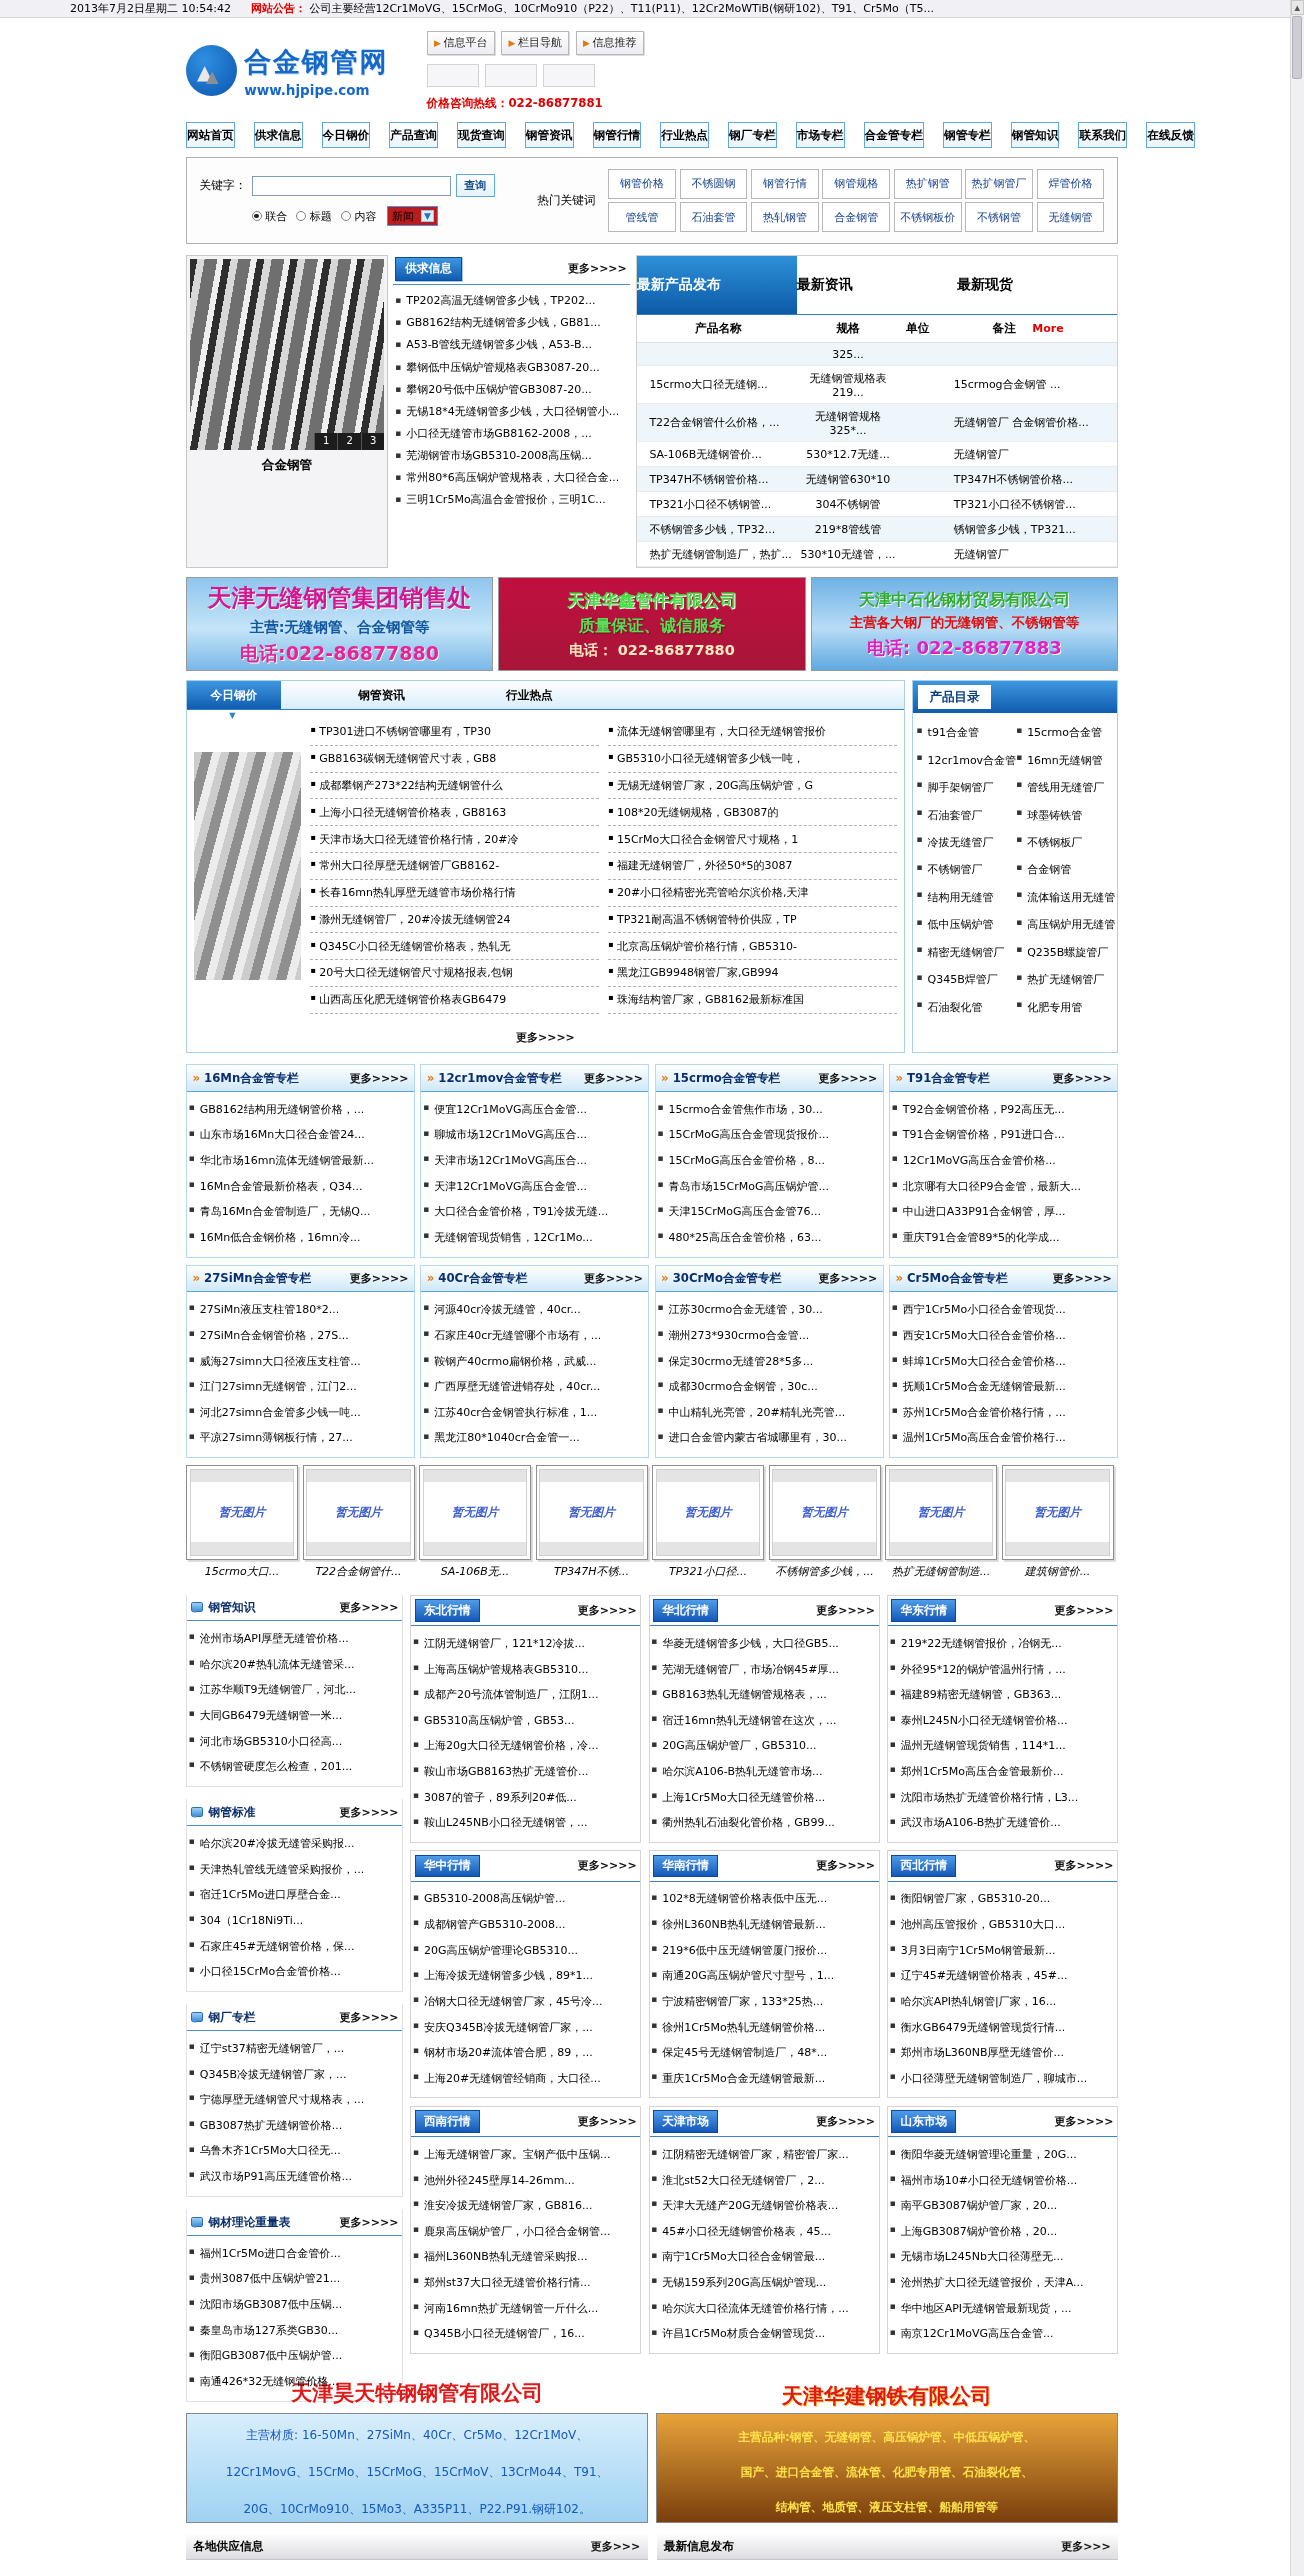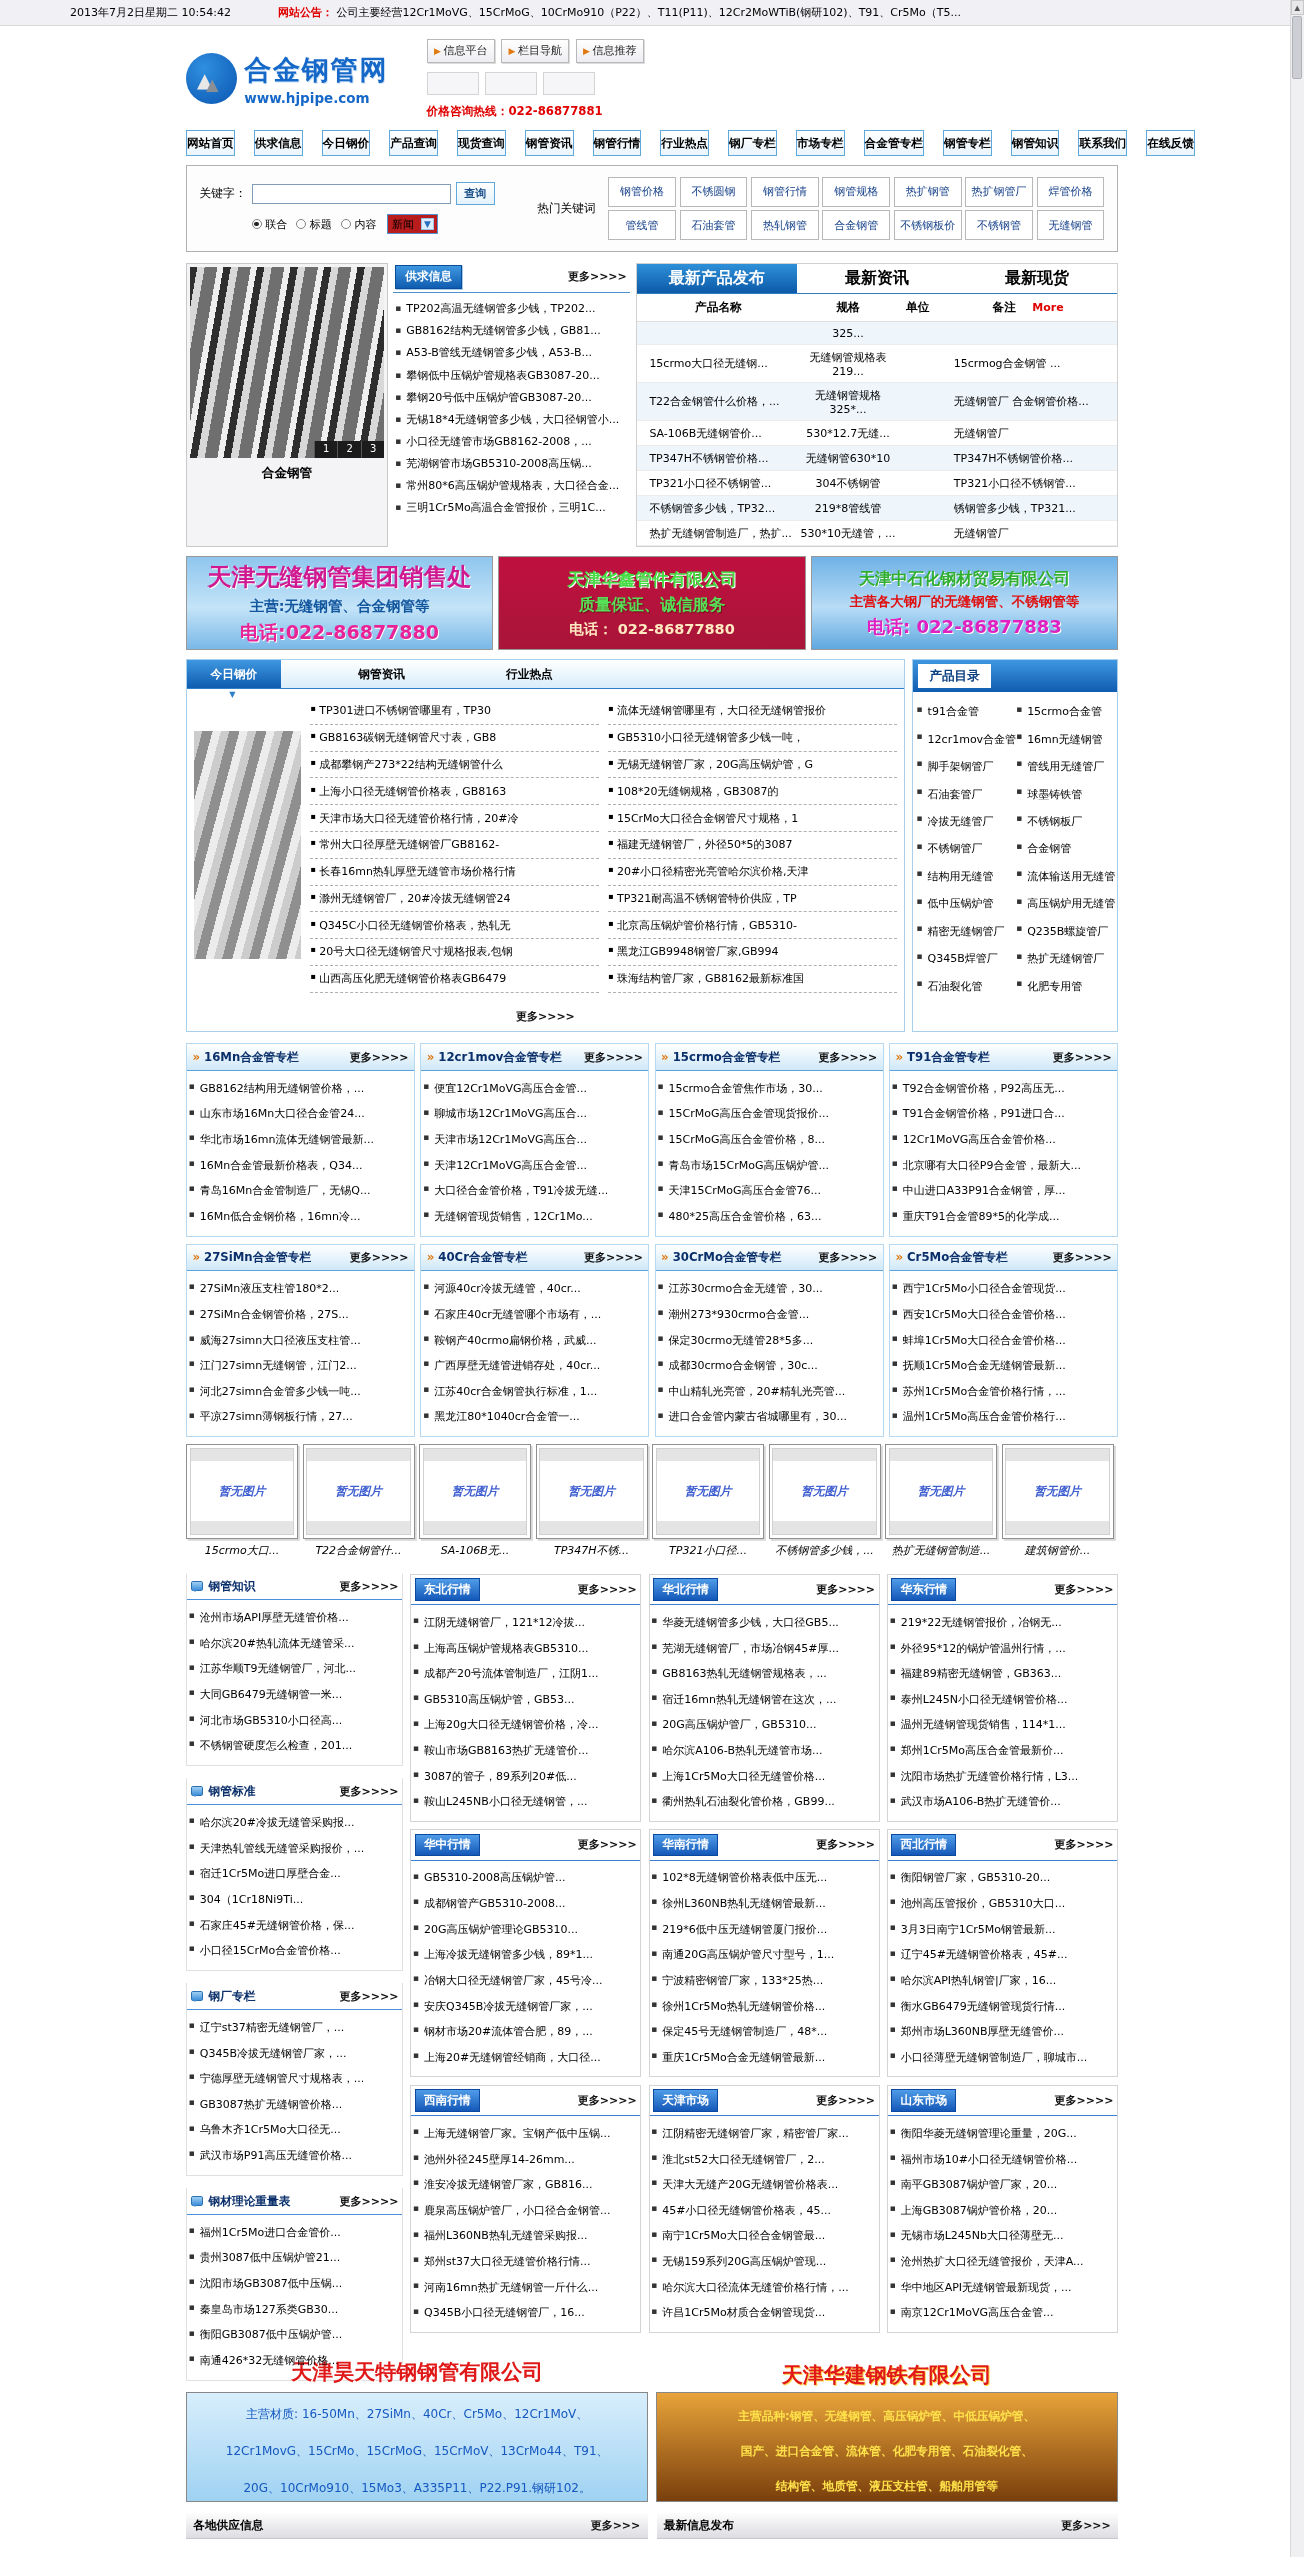--- a/index.html
+++ b/index.html
@@ -1,20 +1,20 @@
 <!DOCTYPE html>
 <html style="font-size:14.5px"><head>
 <meta charset="utf-8">
 <style>
   * { margin:0; padding:0; box-sizing:border-box; }
   body { background:#fff; font-family:"DejaVu Sans","Liberation Sans",sans-serif; color:#000; }
   .page { width:1304px; position:relative; background:#fff; padding-bottom:3.6px; }
 
   
-  .topbar { height:26px; background:#f1f0f5; border-bottom:1.8px solid #d8d8d8; display:flex; align-items:center; gap:47px; padding-left:70px; font-size:11px; }
+  .topbar { height:18px; background:#f1f0f5; border-bottom:1.8px solid #d8d8d8; display:flex; align-items:center; gap:20px; padding-left:70px; font-size:11px; }
   .topbar .date { color:#000; }
   .topbar .notice-label { color:#e00000; font-weight:bold; }
   .topbar .notice { color:#000; }
 
   .content { width:932px; margin:0 auto; }
 
   
   .header { display:flex; align-items:center; padding:12.6px 0 7.2px 0; gap:12.6px; }
   .logo { display:flex; align-items:center; gap:7.2px; width:228px; cursor:pointer; }
   .logo-circle { width:51px; height:51px; border-radius:50%; background:radial-gradient(circle at 35% 30%, #2f8fe0, #0a55b0); position:relative; flex:0 0 auto; }
@@ -67,21 +67,21 @@
   .carousel-img { height:191px; background:repeating-linear-gradient(100deg,#2e2e2e 0 7.2px,#d8d8d8 7.2px 14.5px,#6f6f6f 14.5px 27px,#efefef 27px 33px); position:relative; cursor:pointer; }
   .pager { position:absolute; right:0; bottom:0; display:flex; }
   .pg { width:23.5px; height:16.3px; font-size:10px; color:#fff; background:#1c1c1c; border-left:0.9px solid #555; text-align:center; line-height:16.3px; cursor:pointer; }
   .carousel-cap { text-align:center; font-size:12.6px; font-weight:bold; padding:7.2px 0 3.6px; }
   .supply-box { width:237px; }
   .list-plain { padding:5.4px 1.8px; }
   .li12 { font-size:11px; padding:3.6px 0 3.6px 11px; position:relative; cursor:pointer; line-height:1.35; }
   .li12:before { content:"▪"; position:absolute; left:0; top:3.6px; font-size:9px; color:#333; }
   .product-box { flex:1; border:0.9px solid #d0d0d0; }
   .ptabs { display:flex; border-bottom:0.9px solid #2f7fc0; }
-  .ptab { flex:1; text-align:center; font-size:16px; font-weight:bold; padding:4px 0; background:#fff; color:#000; cursor:pointer; }
+  .ptab { flex:1; font-size:14px; font-weight:bold; padding:20px 0; background:#fff; color:#000; cursor:pointer; }
   .ptab.active { background:linear-gradient(#2e90d8,#0c5aa8); color:#fff; }
   .pt-head { display:grid; grid-template-columns:34% 20% 9% 37%; font-size:11.7px; font-weight:bold; text-align:center; padding:6.3px 0; border-bottom:0.9px solid #e0e0e0; align-items:center; }
   .pt-head .more-red { color:#e00000; font-weight:bold; font-size:11px; }
   .pt-row { display:grid; grid-template-columns:34% 20% 9% 37%; font-size:11px; align-items:center; border-bottom:0.9px solid #ececec; padding:4.5px 0; cursor:pointer; }
   .pt-row:nth-child(odd) { background:#eef6fc; }
   .pt-row .c0 { padding-left:12.6px; }
   .pt-row .c1 { text-align:center; }
   .pt-row .c3 { padding-left:14.5px; }
 
   

